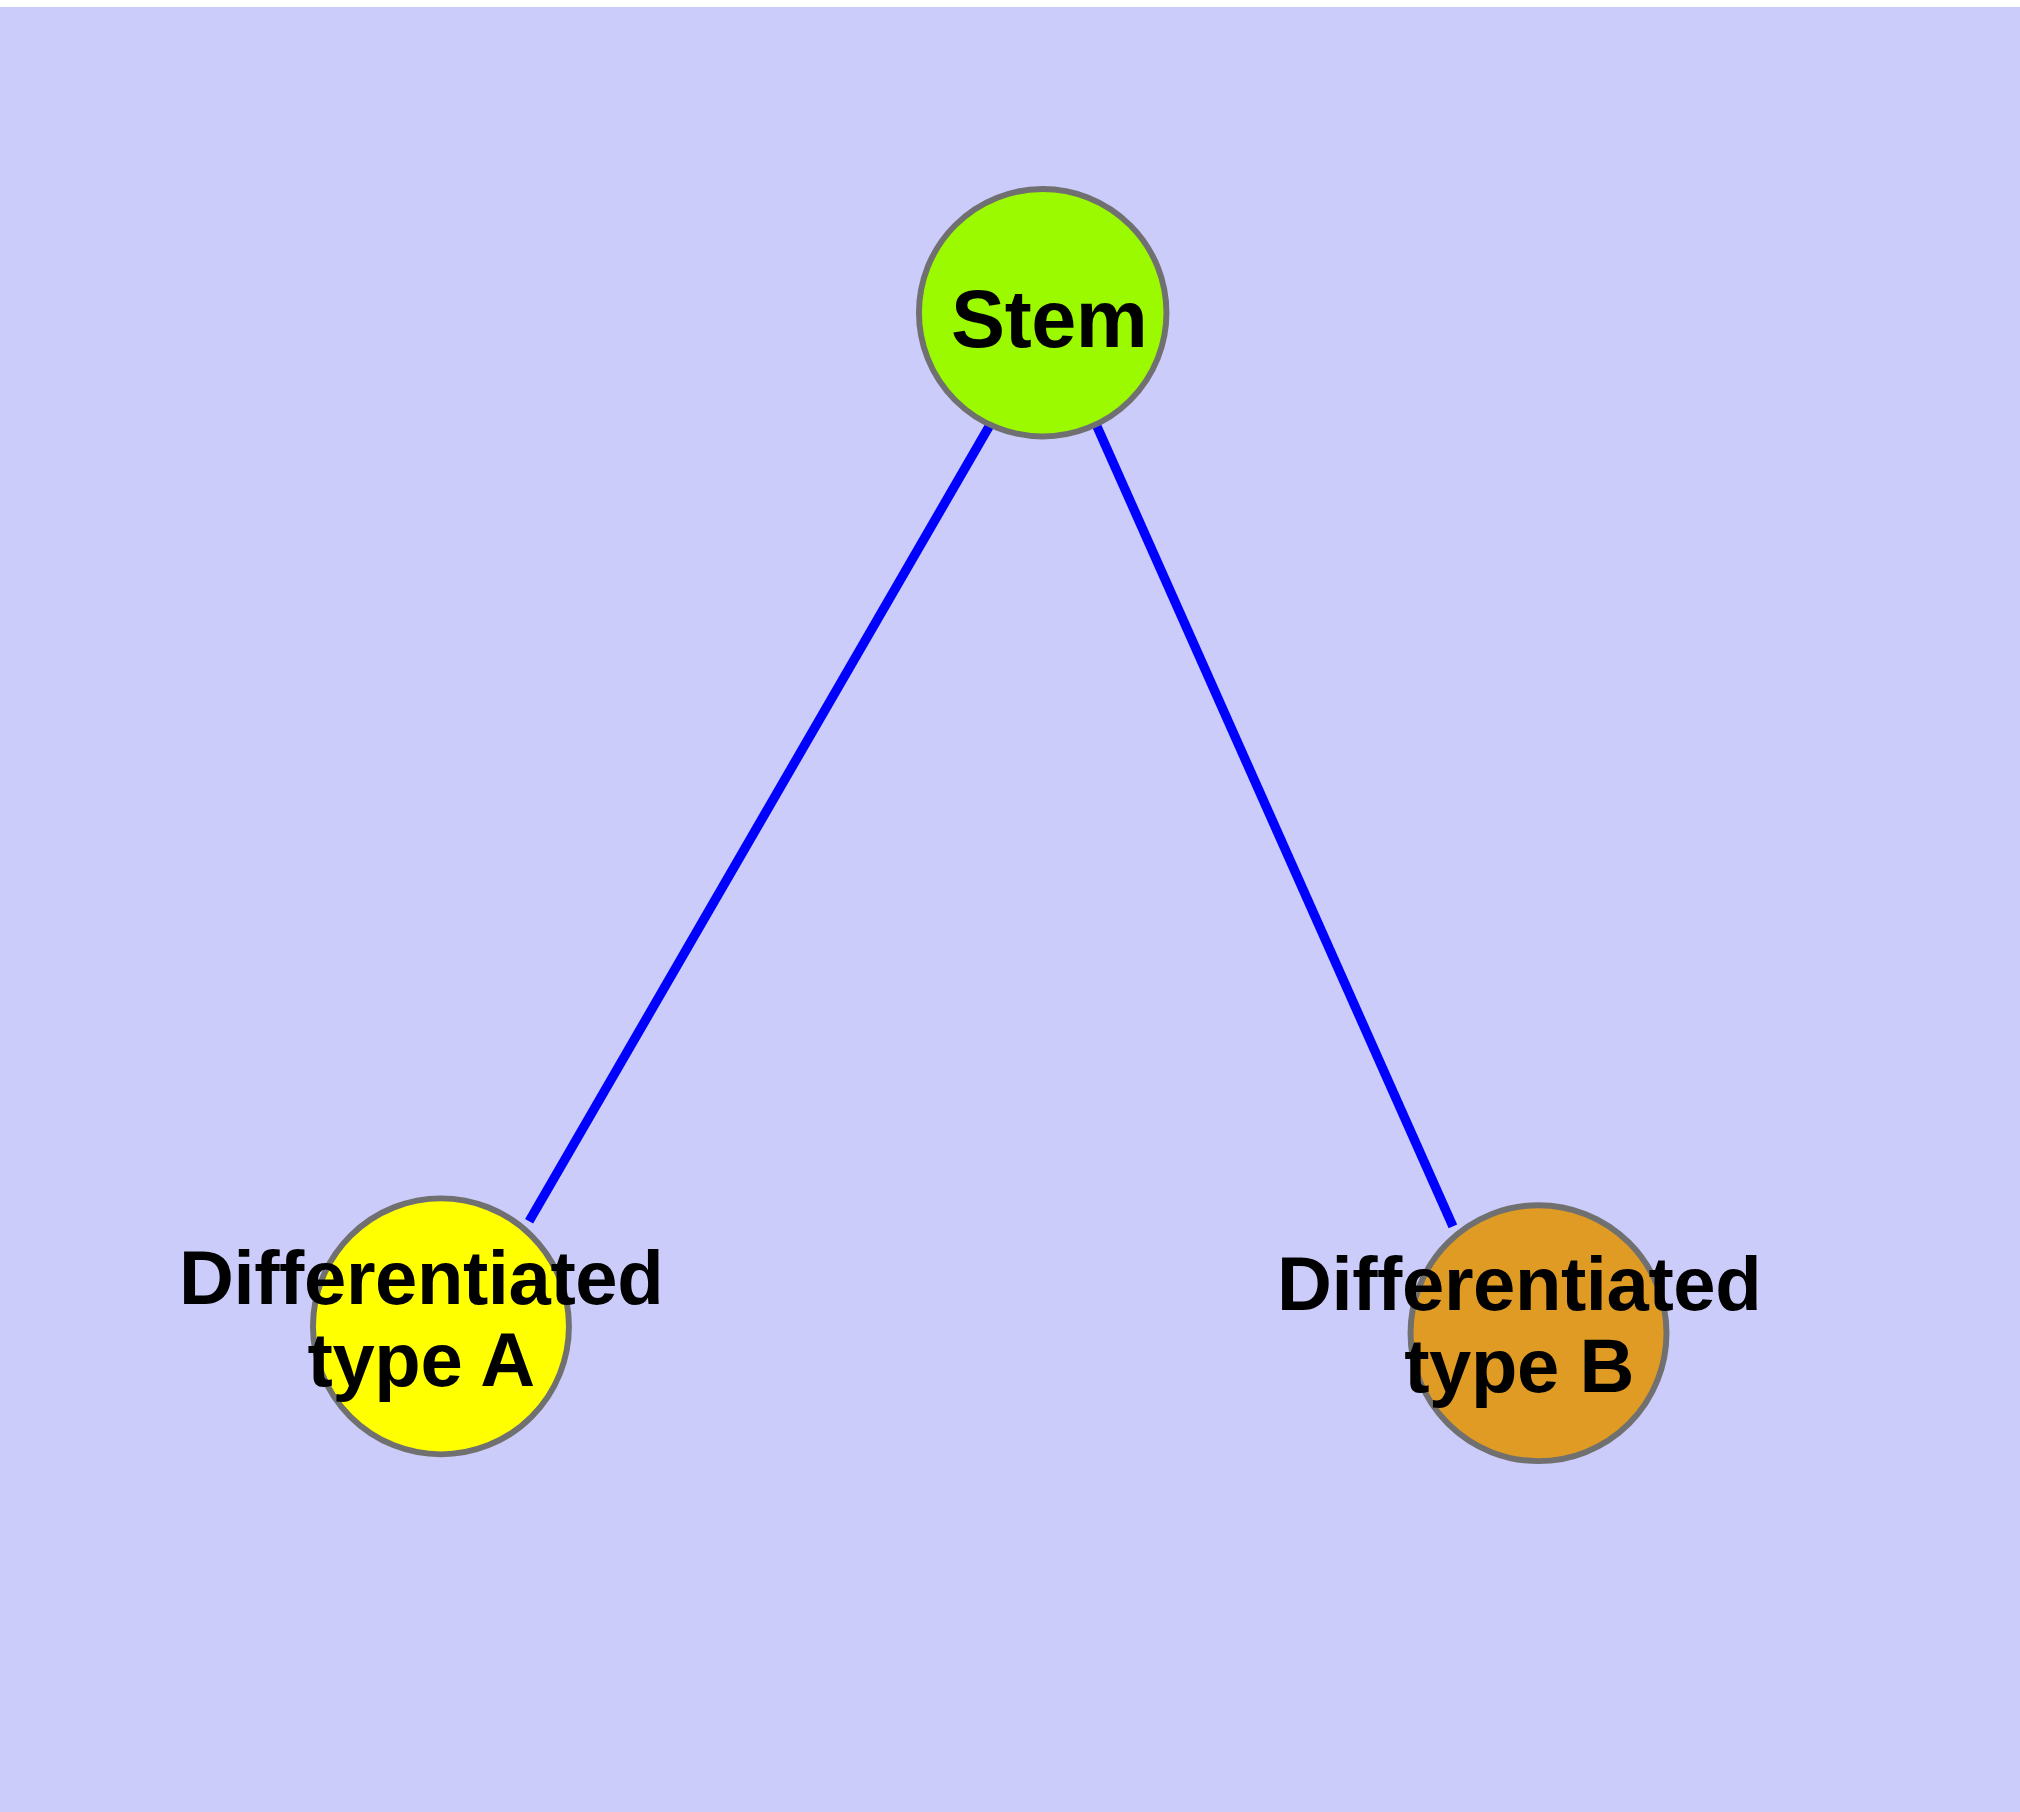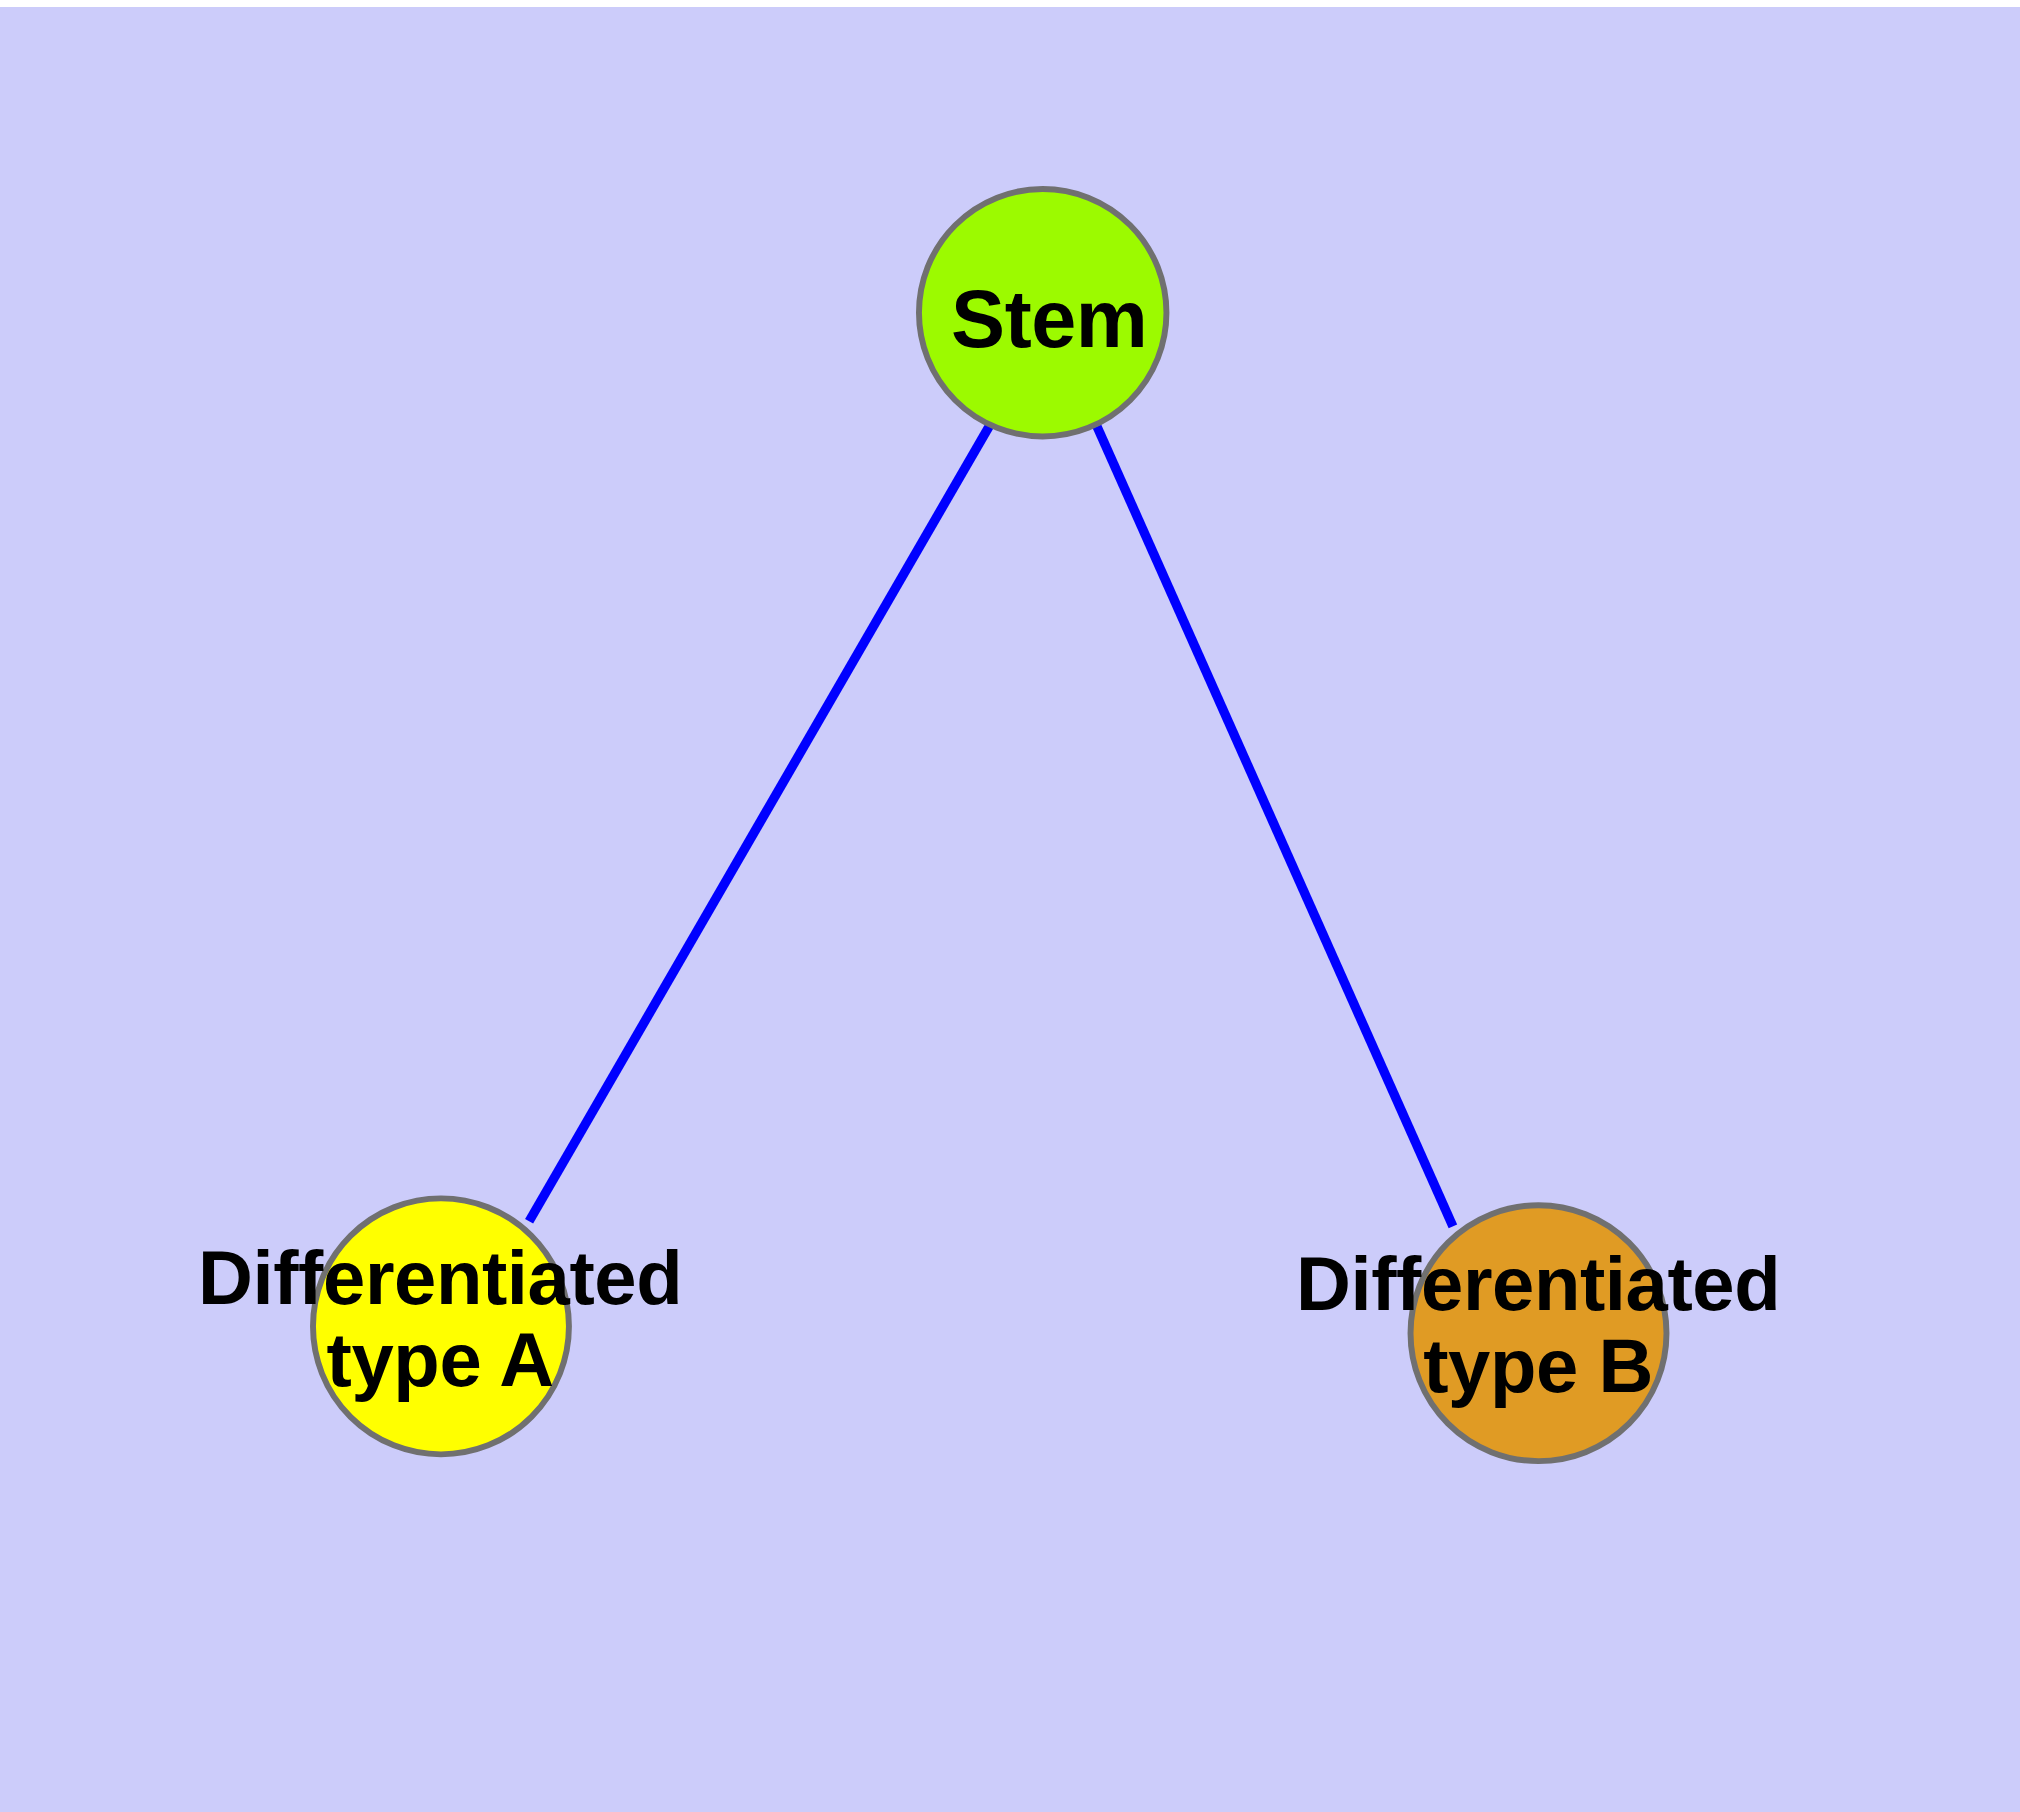--- a/index.html
+++ b/index.html
@@ -42,21 +42,20 @@
     -webkit-font-smoothing: antialiased;
   }
   .node-label.stem {
     font-size: 81px;
     letter-spacing: -0.4px;
     text-align: right;
   }
   .node-label.leaf {
     font-size: 76px;
     letter-spacing: -0.4px;
-    margin-left: 19px;
   }
 </style>
 </head>
 <body>
 
 <div id="canvas" style="width: 2021px; height: 1812px; background: rgb(255, 255, 255);">
 
   <div id="plot-area" style="background: rgb(204, 204, 250); width: 2021px;"></div>
 
   <svg id="graph-svg" viewBox="0 0 2384 2138" xmlns="http://www.w3.org/2000/svg">

